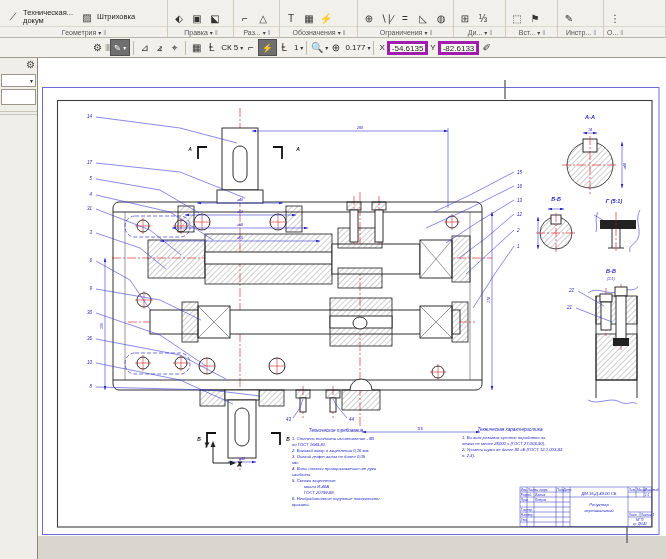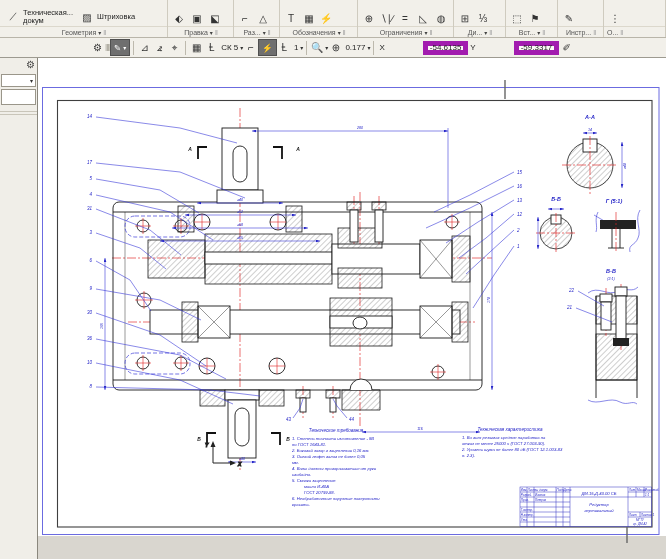--- a/index.html
+++ b/index.html
@@ -21,22 +21,22 @@
   
   .bar2 { height:20px; background:#f2f0ea; display:flex; align-items:center;
     border-bottom:1px solid #9d9a90; font-size:8.5px; color:#222; }
   .b2sep { width:1px; height:14px; background:#bdb9ad; margin:0 3px; }
   .b2i { width:15px; height:16px; display:flex; align-items:center; justify-content:center;
     font-size:10px; color:#333; }
   .b2btn-dark { background:#6f6f6f; color:#fff; border:1px solid #4f4f4f;
     display:flex; align-items:center; padding:0 3px; height:17px; gap:2px; }
   .dd { font-size:6px; color:#333; }
   .b2val { padding:0 2px; font-size:8px; }
-  .b2box { background:#fbfaf6; border:5px solid #a21caf; padding:0 2px; height:14px;
-    display:flex; align-items:center; font-size:8px; min-width:30px;margin-left:36px; }
+  .b2box { background:#fbfaf6; border:3px solid #a21caf; padding:0 2px; height:14px;
+    display:flex; align-items:flex-start; font-size:8px; min-width:30px; }
   .grip { color:#9a968a; letter-spacing:-1px; }
   
   .mainrow { display:flex; height:501px; }
   .lpanel { width:38px; background:#f0eee8; border-right:1px solid #8a877d; position:relative; }
   .lp-head { display:flex; justify-content:flex-end; padding:1px 2px; }
   .lp-gear { font-size:10px; color:#444; }
   .lp-combo { margin:3px 1px 0 1px; height:13px; background:#fff; border:1px solid #9a968a;
     display:flex; align-items:center; justify-content:flex-end; padding-right:2px; }
   .lp-list { margin:2px 1px 0 1px; height:16px; background:#fff; border:1px solid #9a968a; }
   .lp-div { height:1px; background:#c9c5b9; margin-top:6px; }
@@ -216,21 +216,21 @@
   <span class="b2i">⊕</span>
   <span class="b2val">0.177</span>
   <span class="dd">▾</span>
   <div class="b2sep"></div>
   <span class="b2val">X</span>
   <div class="b2box">
     <span>-54.6135</span>
   </div>
   <span class="b2val">Y</span>
   <div class="b2box">
-    <span>-59.3317</span>
+    <span>-82.6133</span>
   </div>
   <span class="b2i">✐</span>
 </div>
 
 <div class="mainrow">
   <div class="lpanel">
     <div class="lp-head">
         <span class="lp-gear">⚙</span>
       </div>
     <div class="lp-combo">

